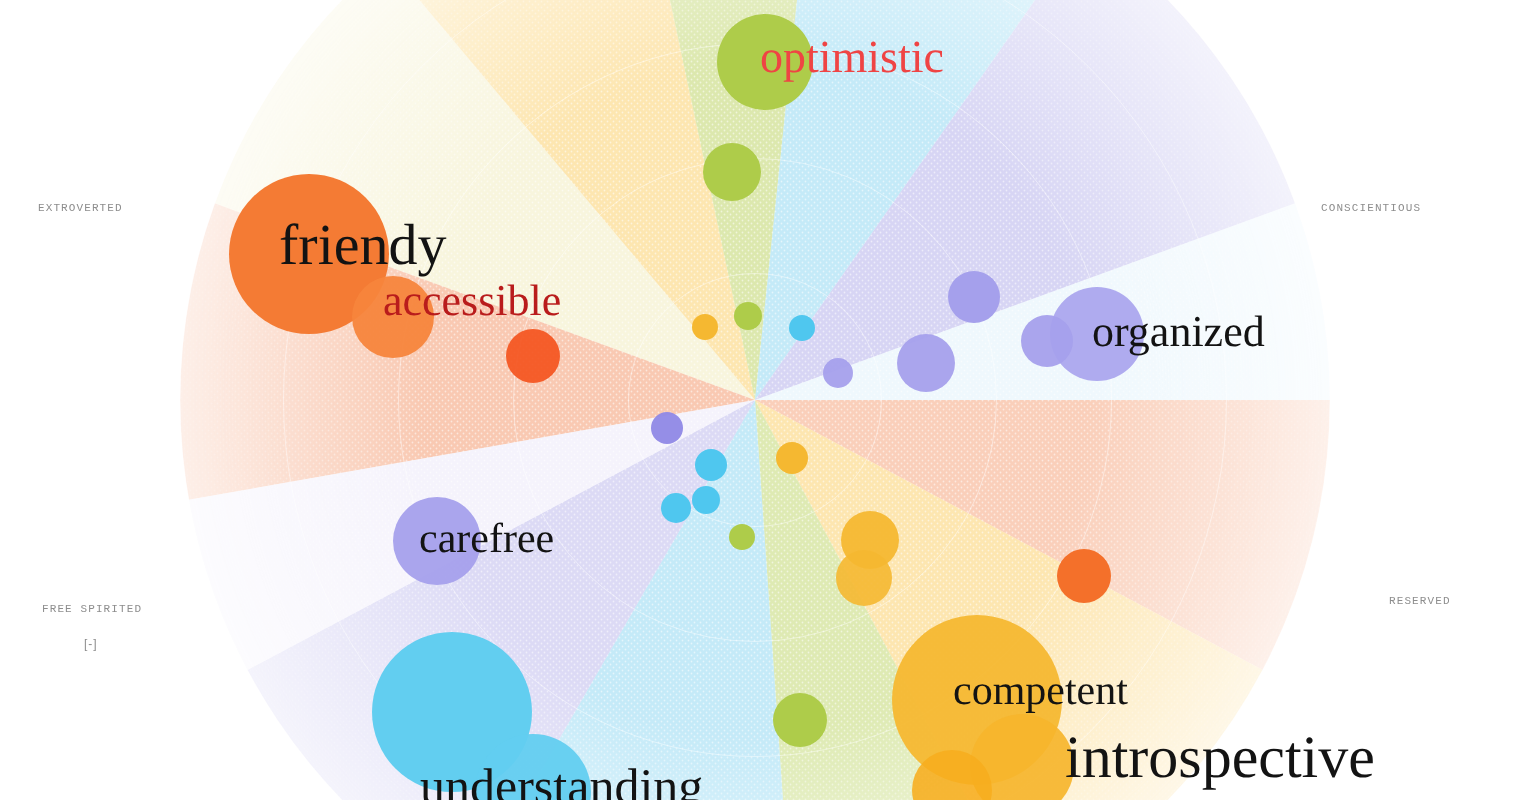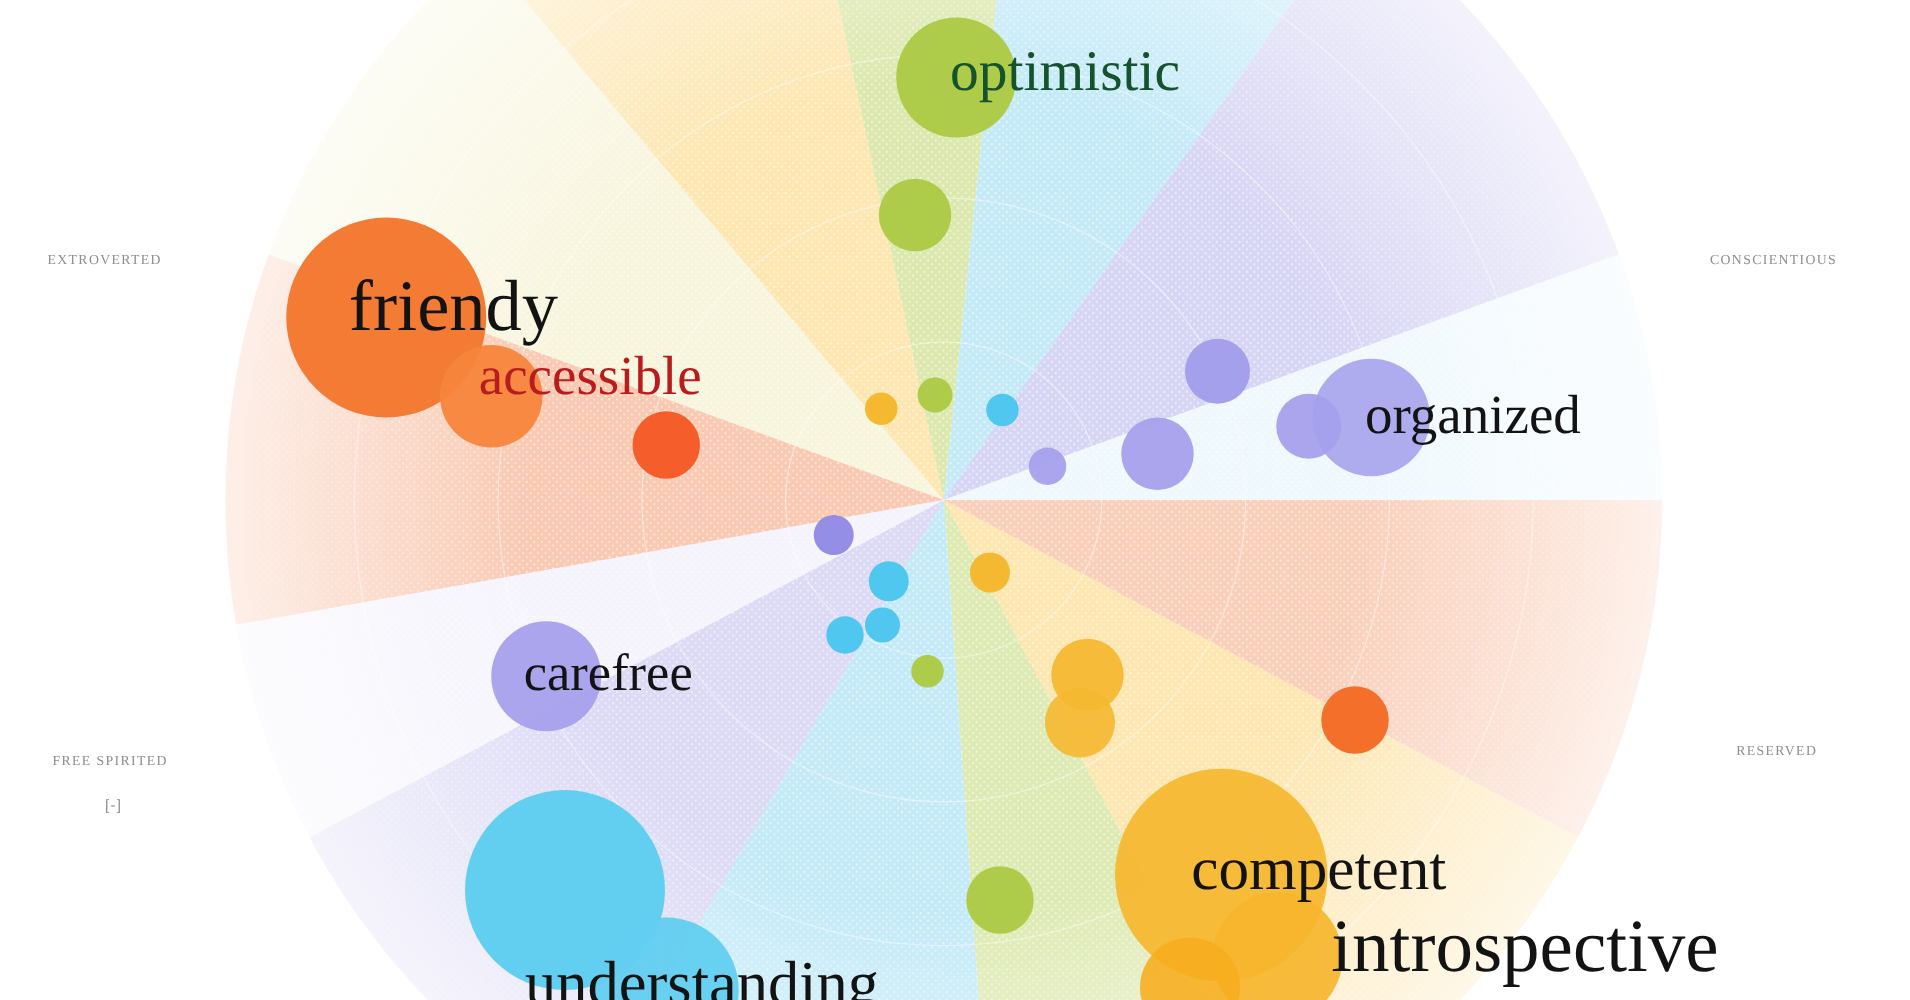--- a/index.html
+++ b/index.html
@@ -6,21 +6,21 @@
   html,body{margin:0;padding:0;background:#ffffff;}
   body{
     width:1528px;height:800px;overflow:hidden;position:relative;
     font-family:"Liberation Serif", serif;
   }
   #stage{position:absolute;inset:0;width:1528px;height:800px;}
   svg#wheel{position:absolute;left:0;top:0;width:1528px;height:800px;display:block;}
 
   .axis-label{
     position:absolute;
-    font-family:Liberation Serif, serif;
+    font-family:Liberation Mono, monospace;
     font-size:11px;
     letter-spacing:1.1px;
     color:#8d8d8d;
     white-space:nowrap;
     font-weight:400;
     text-align:right;
   }
   .axis-sub{
     position:absolute;
     font-family:"Liberation Sans", sans-serif;
@@ -116,30 +116,30 @@
         <circle cx="870" cy="540" r="29" fill="#f5b831" fill-opacity="0.95"></circle>
         <circle cx="864" cy="578" r="28" fill="#f5b831" fill-opacity="0.9"></circle>
         <circle cx="977" cy="700" r="85" fill="#f5b831" fill-opacity="0.95"></circle>
         <circle cx="1022" cy="766" r="52" fill="#f6b52c" fill-opacity="0.92"></circle>
         <circle cx="952" cy="790" r="40" fill="#f7ad1e" fill-opacity="0.88"></circle>
       </g>
   </svg>
 
   <div id="axis-layer">
       <div class="axis-label" style="left: 38px; top: 202px;">EXTROVERTED</div>
-      <div class="axis-label" style="left: 1368px; top: 202px;">CONSCIENTIOUS</div>
+      <div class="axis-label" style="left: 1321px; top: 202px;">CONSCIENTIOUS</div>
       <div class="axis-label" style="left: 42px; top: 603px;">FREE SPIRITED</div>
       <div class="axis-label" style="left: 1372px; top: 595px; margin-left: 17px;">RESERVED</div>
       <div class="axis-sub" style="left: 84px; top: 637px;">[-]</div>
     </div>
 
   <div id="label-layer">
-      <div class="trait-label" style="left: 760px; top: 34px; font-size: 46px; color: #14532d;">optimistic</div>
+      <div class="trait-label" style="left: 760px; top: 34px; font-size: 46px; color: #ef4444;">optimistic</div>
       <div class="trait-label" style="left: 279px; top: 216px; font-size: 58px; color: rgb(19, 19, 19);">friendy</div>
       <div class="trait-label" style="left: 383px; top: 279px; font-size: 44px; color: #b91c1c;">accessible</div>
       <div class="trait-label" style="left: 1092px; top: 310px; font-size: 44px; color: rgb(19, 19, 19);">organized</div>
       <div class="trait-label" style="left: 419px; top: 518px; font-size: 42px; color: rgb(19, 19, 19);">carefree</div>
       <div class="trait-label" style="left: 420px; top: 713px; font-size: 50px; color: rgb(19, 19, 19); margin-top: 48px;">understanding</div>
-      <div class="trait-label" style="left: 953px; top: 670px; font-size: 49px; color: rgb(19, 19, 19);">competent</div>
+      <div class="trait-label" style="left: 953px; top: 670px; font-size: 42px; color: rgb(19, 19, 19);">competent</div>
       <div class="trait-label" style="left: 1065px; top: 727px; font-size: 60px; color: rgb(19, 19, 19);">introspective</div>
     </div>
 
 </div>
 
 </body></html>

